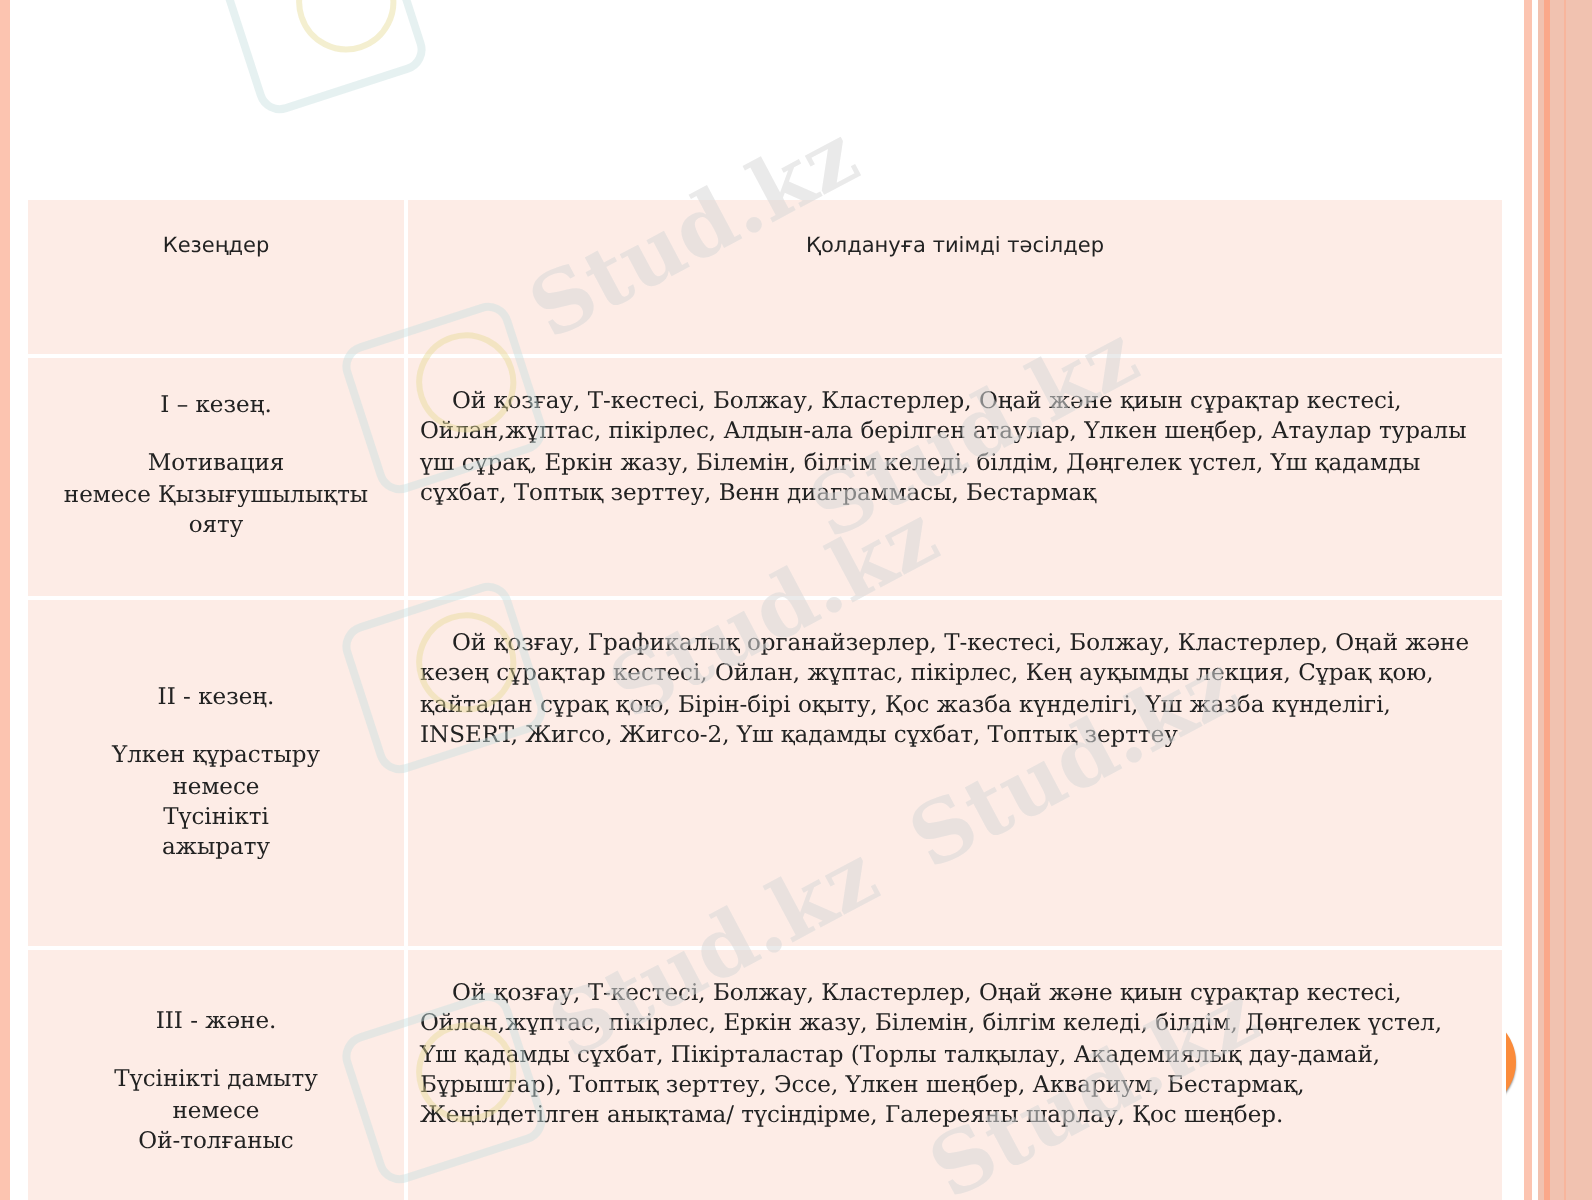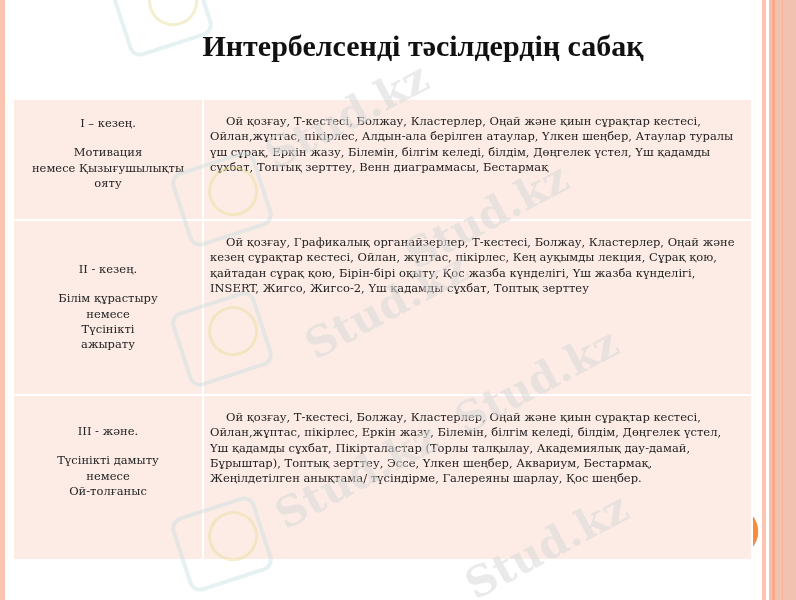--- a/index.html
+++ b/index.html
@@ -71,40 +71,43 @@
 </head>
 <body>
 
 <div class="left-stripe"></div>
 <div class="right-deco rd2"></div>
 <div class="right-deco rd1"></div>
 <div class="right-deco rd3"></div>
 <div class="right-deco rd4"></div>
 
 <div class="title">
-  <span class="l1">Интербелсенді тәсілдердің сабақ</span>
 </div>
 
 <table class="table">
   <tbody>
+      <tr class="hdr">
+    <td class="c1">Кезеңдер</td>
+    <td class="c2" style="text-align:center">Қолдануға тиімді тәсілдер</td>
+  </tr>
   <tr class="r1">
     <td class="c1 stage">
       <div>I – кезең.</div>
       <div class="gap"></div>
       <div>Мотивация</div>
       <div>немесе Қызығушылықты</div>
       <div>ояту</div>
     </td>
     <td class="c2 methods">Ой қозғау, Т-кестесі, Болжау, Кластерлер, Оңай және қиын сұрақтар кестесі, Ойлан,жұптас, пікірлес, Алдын-ала берілген атаулар, Үлкен шеңбер, Атаулар туралы үш сұрақ, Еркін жазу, Білемін, білгім келеді, білдім, Дөңгелек үстел, Үш қадамды сұхбат, Топтық зерттеу, Венн диаграммасы, Бестармақ</td>
   </tr>
   <tr class="r2">
     <td class="c1 stage" style="padding-top:41px">
       <div>II - кезең.</div>
       <div class="gap"></div>
-      <div>Білім құрастыру</div>
+      <div>Үлкен құрастыру</div>
       <div>немесе</div>
       <div>Түсінікті</div>
       <div>ажырату</div>
     </td>
     <td class="c2 methods">Ой қозғау, Графикалық органайзерлер, Т-кестесі, Болжау, Кластерлер, Оңай және кезең сұрақтар кестесі, Ойлан, жұптас, пікірлес, Кең ауқымды лекция, Сұрақ қою, қайтадан сұрақ қою, Бірін-бірі оқыту, Қос жазба күнделігі, Үш жазба күнделігі, INSERT, Жигсо, Жигсо-2, Үш қадамды сұхбат, Топтық зерттеу</td>
   </tr>
   <tr class="r3">
     <td class="c1 stage" style="padding-top:28px">
       <div>III - және.</div>
       <div class="gap"></div>

